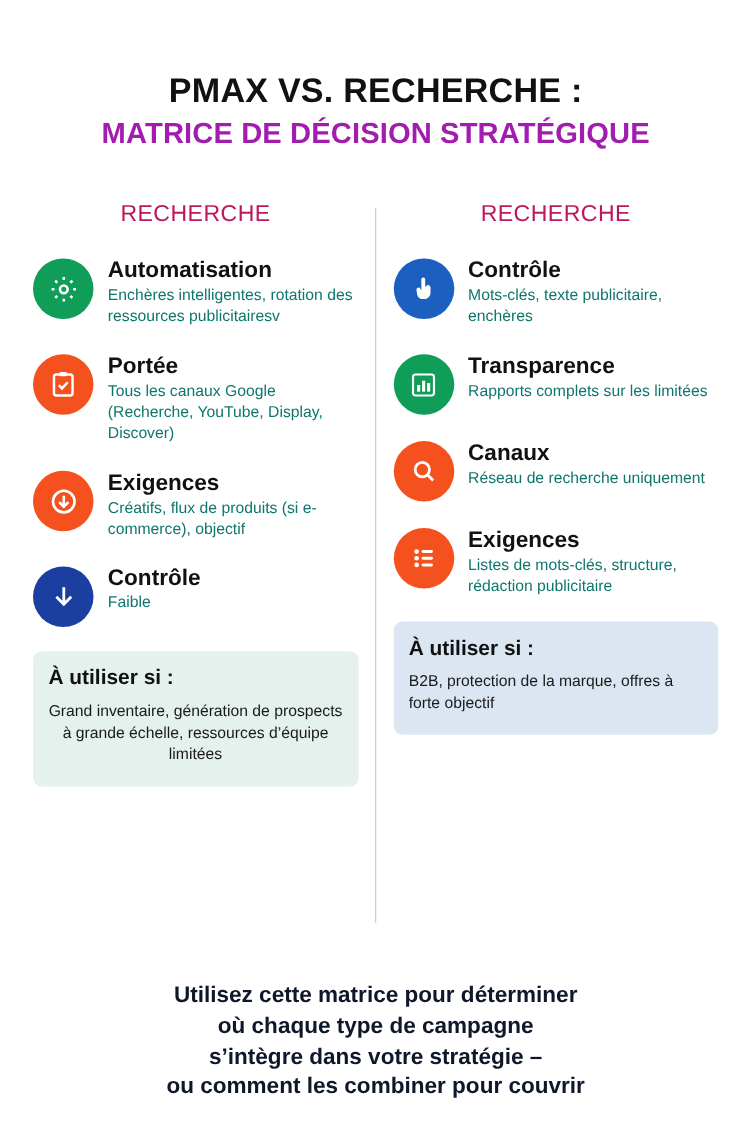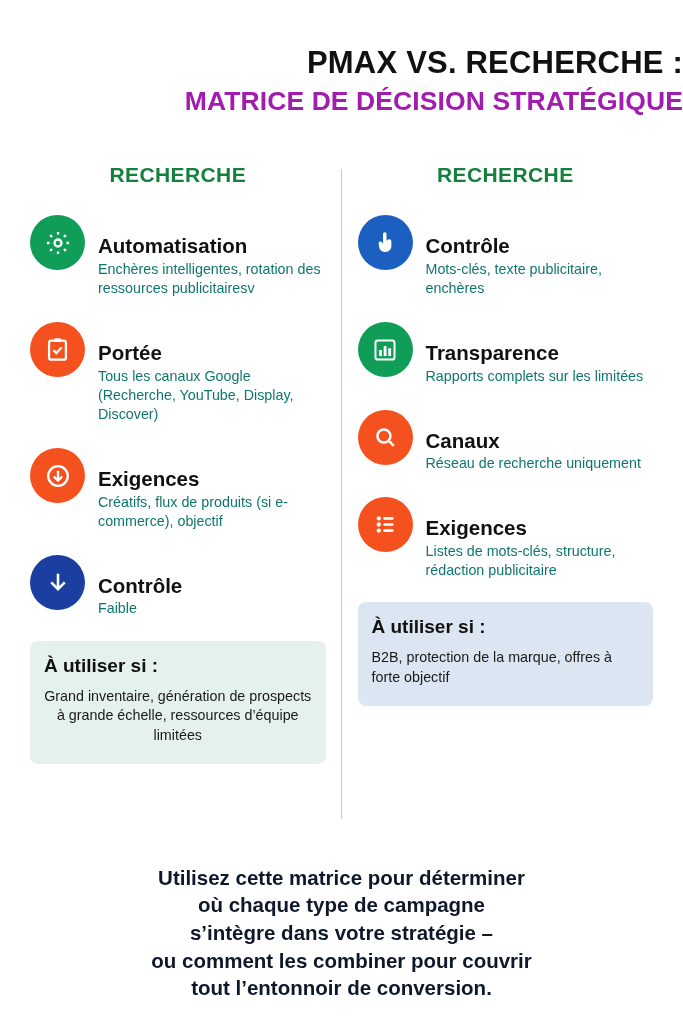--- a/index.html
+++ b/index.html
@@ -12,22 +12,22 @@
   }
   .page {
     position: relative;
     width: 683px;
     height: 1024px;
     background: #ffffff;
   }
 
   
   .title-block {
-    padding-top: 44px;
-    text-align: right;
+    padding-top: 64px;
+    text-align: center;
   }
   .title-line1 {
     font-size: 31px;
     font-weight: bold;
     letter-spacing: 0.2px;
     color: #111111;
     line-height: 1.22;
   }
   .title-line2 {
     font-size: 26.5px;
@@ -53,23 +53,23 @@
     height: 650px;
     background: #c9c9c9;
   }
   .col {
     width: 50%;
     padding: 0 16px;
   }
   .col-head {
     text-align: center;
     font-size: 21px;
-    font-weight: bold;
+    font-weight: normal;
     letter-spacing: 0.4px;
-    color: #15803d;
+    color: #be185d;
     margin-bottom: 26px;
   }
 
   
   .item {
     display: flex;
     align-items: flex-start;
     margin-bottom: 22px;
   }
   .badge {
@@ -84,21 +84,20 @@
     margin-top: 2px;
   }
   .badge svg { display: block; }
   .item-text { padding-top: 1px; }
   .item-title {
     font-size: 20.5px;
     font-weight: bold;
     color: #111111;
     line-height: 1.15;
     margin-bottom: 2px;
-    margin-top: 20px;
   }
   .item-desc {
     font-size: 14.3px;
     color: #0f766e;
     line-height: 1.34;
   }
 
   
   .usebox {
     border-radius: 8px;
@@ -274,16 +273,15 @@
         <div class="usebox-body">B2B, protection de la marque, offres à forte objectif</div>
       </div>
     </div>
   </div>
 
   <div class="footer">
     <div>Utilisez cette matrice pour déterminer</div>
     <div>où chaque type de campagne</div>
     <div>s’intègre dans votre stratégie –</div>
     <div>ou comment les combiner pour couvrir</div>
-    <div>tout l’entonnoir de conversion.</div>
   </div>
 
 </div>
 
 </body></html>

